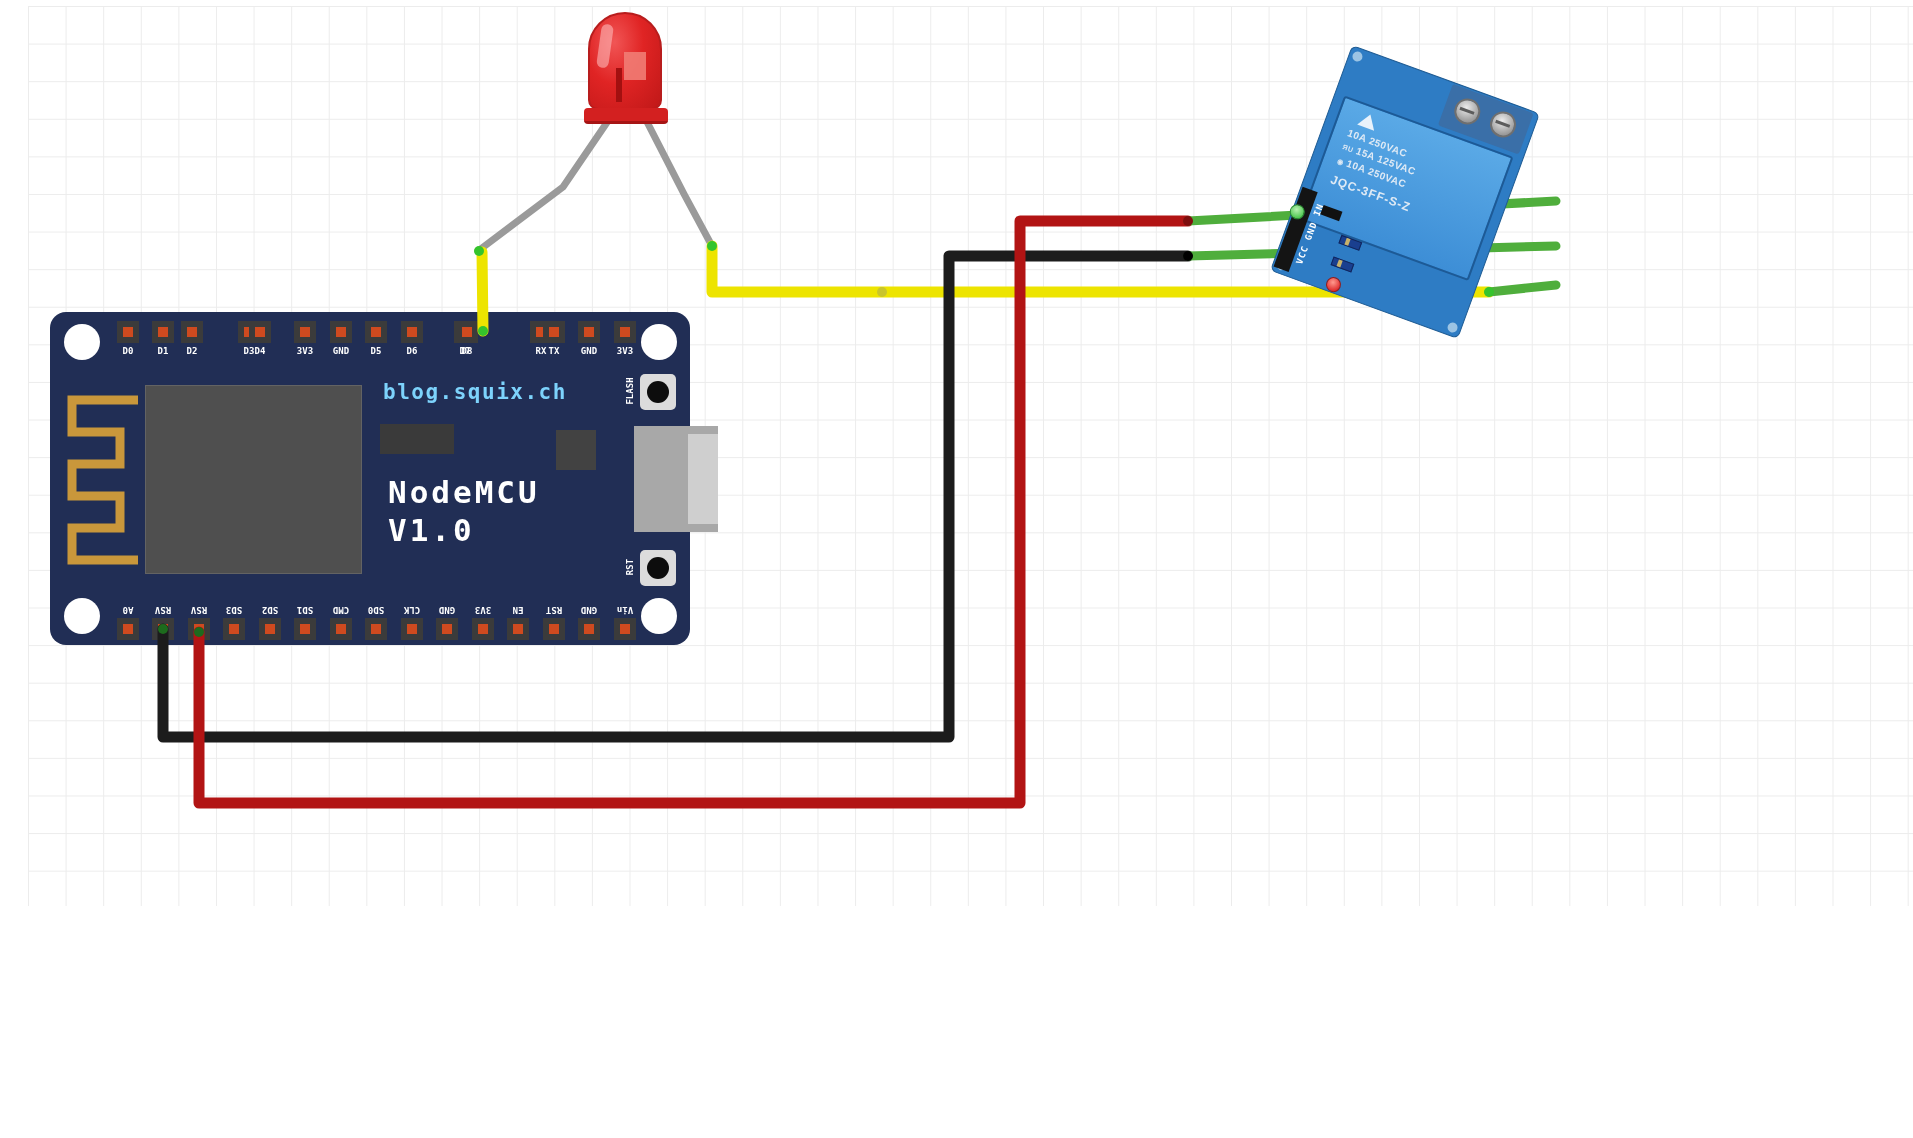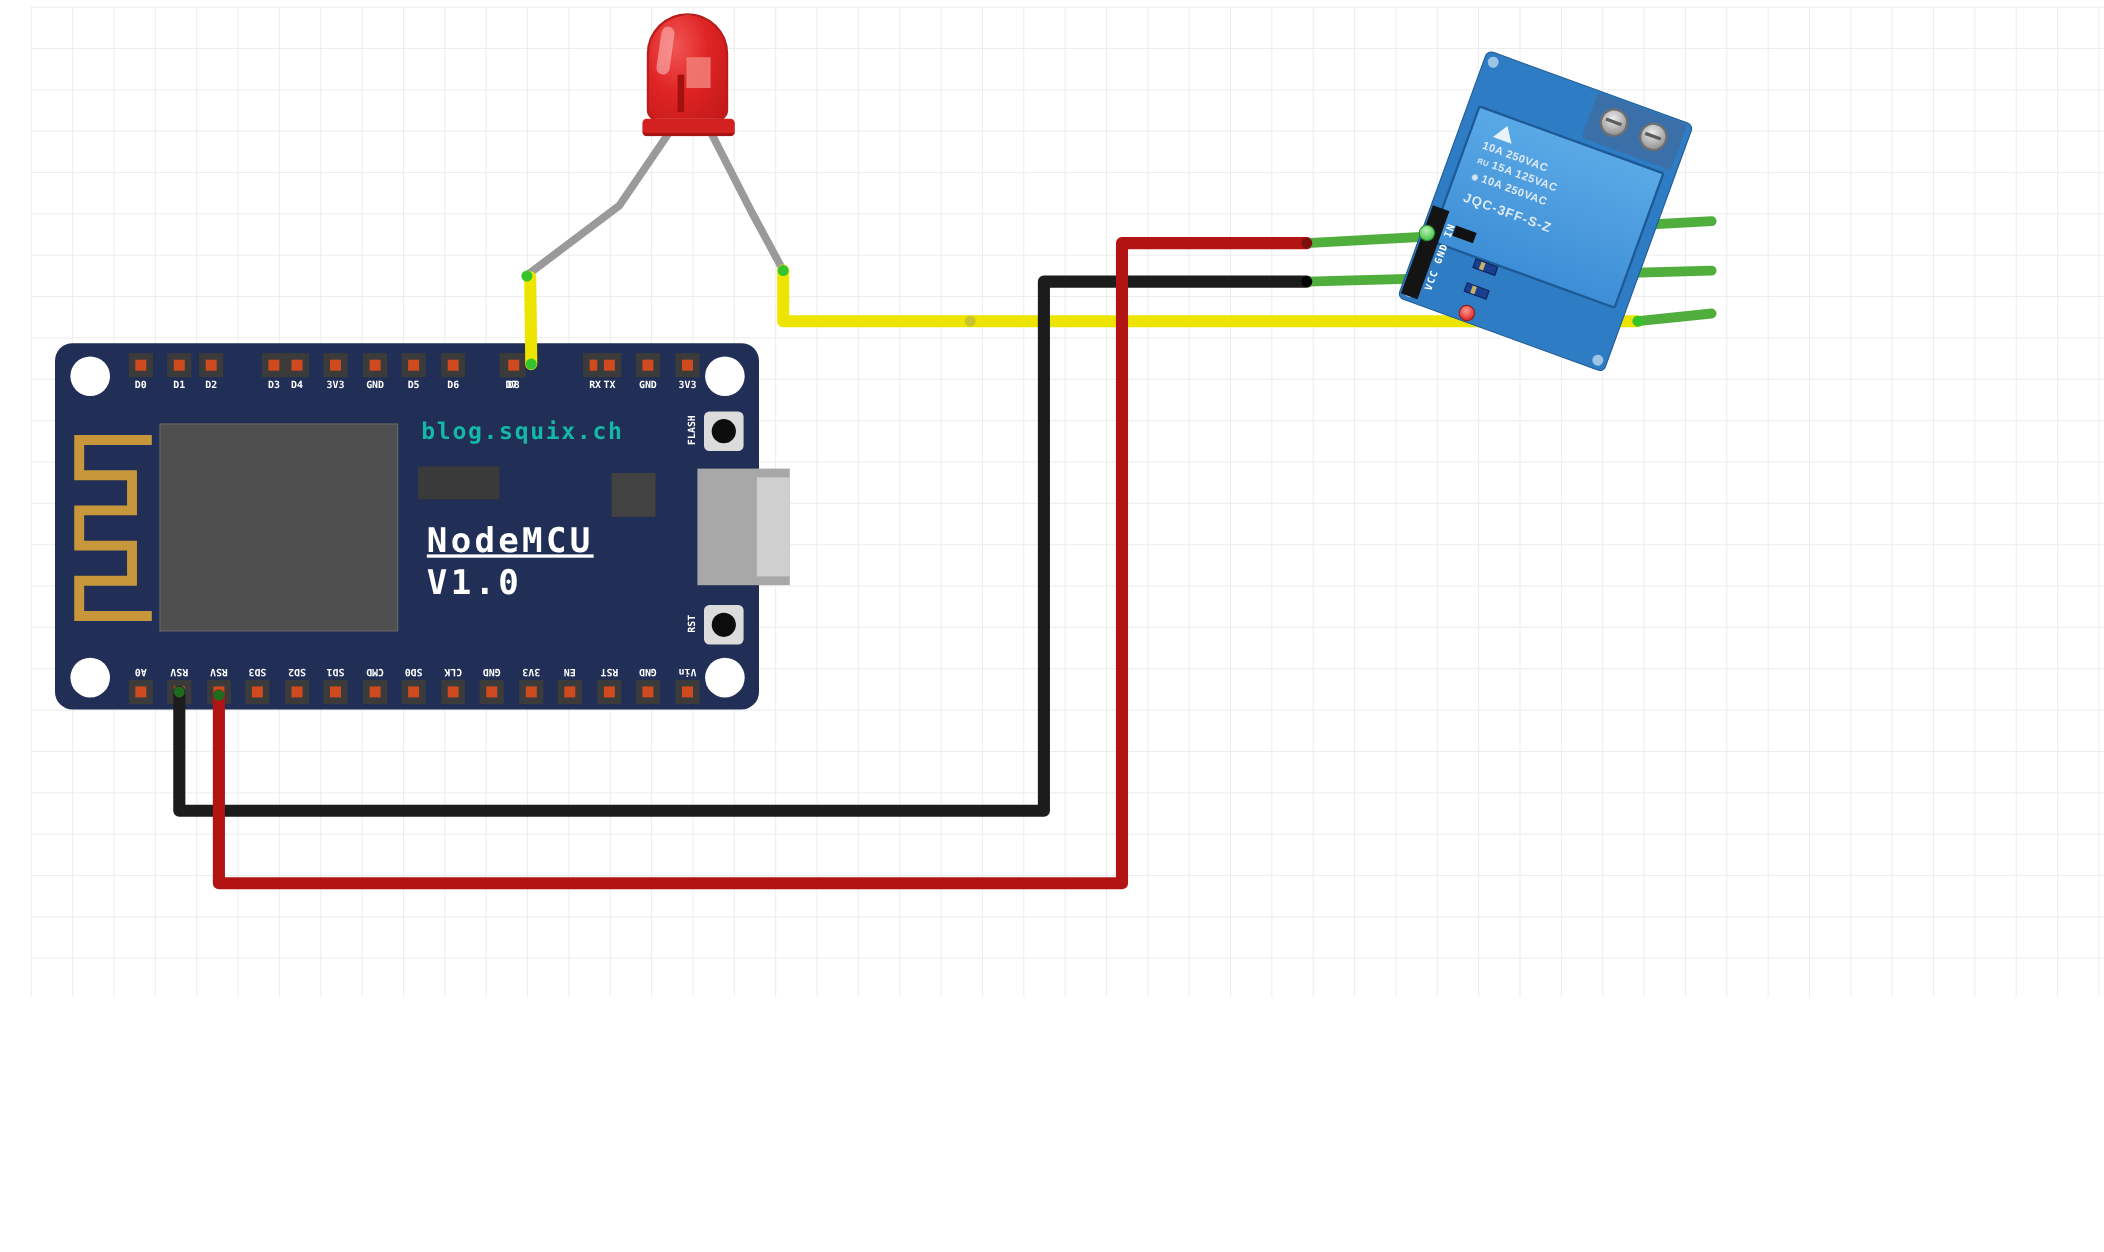--- a/index.html
+++ b/index.html
@@ -15,25 +15,25 @@
          background:#212e55;border-radius:16px;z-index:1;}
   .hole{position:absolute;width:36px;height:36px;border-radius:50%;background:#ffffff;}
   .pin{position:absolute;top:9px;width:22px;height:22px;background:#3b3b3b;}
   .pin::before{content:"";position:absolute;left:6px;top:6px;width:10px;height:10px;background:#cf4a1f;}
   .pin.bottom{top:306px;}
   .plabel{position:absolute;top:25px;left:50%;transform:translateX(-50%);
           font:bold 9px "DejaVu Sans Mono",monospace;color:#ffffff;white-space:nowrap;}
   .pin.bottom .plabel{top:auto;bottom:25px;transform:translateX(-50%) rotate(180deg);}
   .esp{position:absolute;left:95px;top:73px;width:215px;height:187px;background:#4f4f4f;border:1px solid #636363;}
   .site-label{position:absolute;left:333px;top:68px;font:bold 21px "DejaVu Sans Mono",monospace;
-              color:#14b8a6;letter-spacing:1.5px;}
+              color:#7dd3fc;letter-spacing:1.5px;}
   .chip1{position:absolute;left:330px;top:112px;width:74px;height:30px;background:#3a3a3a;}
   .chip2{position:absolute;left:506px;top:118px;width:40px;height:40px;background:#424242;}
   .bname{position:absolute;left:338px;top:162px;font:bold 31px "DejaVu Sans Mono",monospace;
-         color:#ffffff;letter-spacing:3px;text-decoration:underline;}
+         color:#ffffff;letter-spacing:3px;}
   .bver{position:absolute;left:338px;top:200px;font:bold 31px "DejaVu Sans Mono",monospace;
         color:#ffffff;letter-spacing:3px;}
   .btn{position:absolute;left:590px;width:36px;height:36px;background:#dcdcdc;border-radius:5px;}
   .btn-cap{position:absolute;left:7px;top:7px;width:22px;height:22px;border-radius:50%;background:#0d0d0d;}
   .vlabel{position:absolute;width:44px;text-align:center;color:#ffffff;
           font:bold 9px "DejaVu Sans Mono",monospace;transform:rotate(-90deg);white-space:nowrap;}
   .usb{position:absolute;left:584px;top:114px;width:84px;height:106px;background:#a8a8a8;}
   .usb-tip{position:absolute;right:0;top:8px;width:30px;height:90px;background:#cfcfcf;}
 
   
@@ -99,21 +99,21 @@
       </div>
     <div class="pin top" style="left:102px">
         <span class="plabel">D1</span>
       </div>
     <div class="pin top" style="left:131px">
         <span class="plabel">D2</span>
       </div>
     <div class="pin top" style="left:188px">
         <span class="plabel">D3</span>
       </div>
-    <div class="pin top" style="left:209px">
+    <div class="pin top" style="left:199px">
         <span class="plabel">D4</span>
       </div>
     <div class="pin top" style="left:244px">
         <span class="plabel">3V3</span>
       </div>
     <div class="pin top" style="left:280px">
         <span class="plabel">GND</span>
       </div>
     <div class="pin top" style="left:315px">
         <span class="plabel">D5</span>

